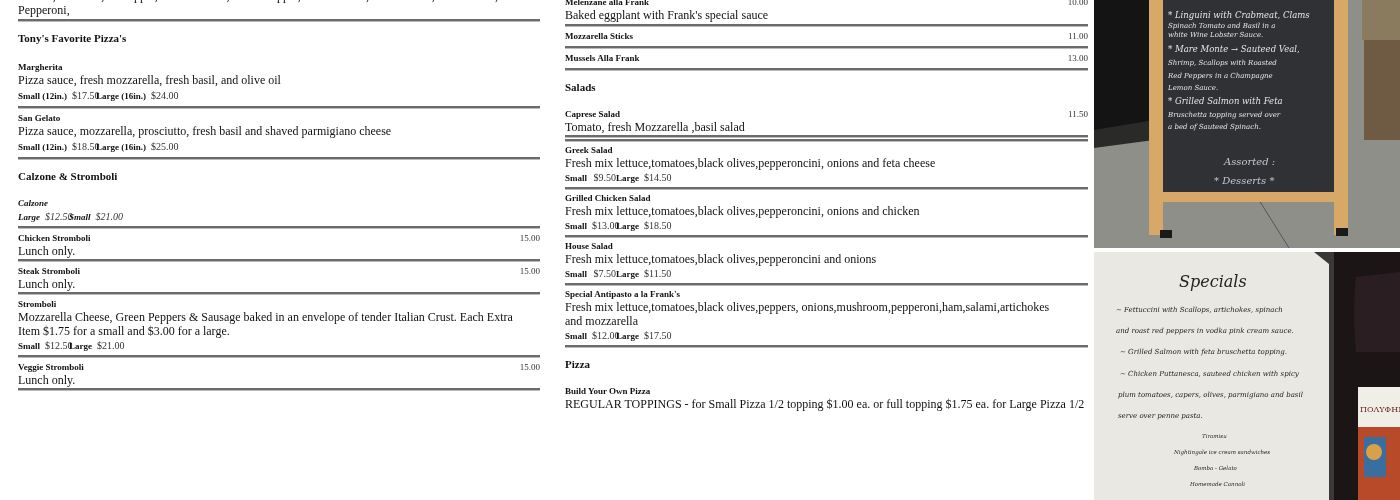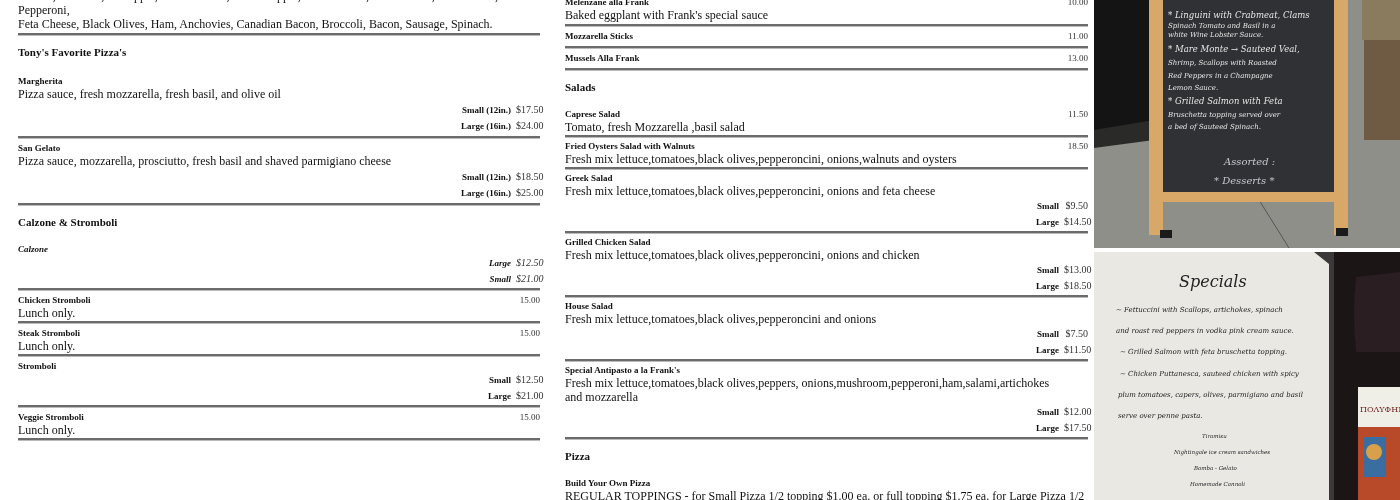--- a/index.html
+++ b/index.html
@@ -11,36 +11,35 @@
   .col-mid { left: 565px; width: 523px; }
 
   .sep { height: 3px; background: #6b6b6b; border-bottom: 1px solid #bbb; }
 
   .cat-title { font-weight: bold; font-size: 11px; padding: 0; }
   .item-name { font-weight: bold; font-size: 9px; line-height: 11px; }
   .item-desc { font-size: 12px; line-height: 14px; }
   .item-head { display: flex; justify-content: space-between; align-items: baseline; }
   .item-price-single { font-size: 9px; color: #333; }
 
-  .price-rows { display: flex; flex-direction: column; align-items: flex-end; }
+  .price-rows { display: flex; flex-direction: row; align-items: flex-end; }
   .price-row { display: flex; align-items: baseline; height: 16px; line-height: 16px; }
   .price-label { font-weight: bold; font-size: 9px; margin-right: 5px; }
   .price-value { font-size: 10px; color: #333; width: 24px; text-align: right; }
 
   .photo { position: absolute; left: 1094px; width: 306px; overflow: hidden; }
   .photo-chalk { top: 0; height: 248px; background: #3b82f6; }
   .photo-specials { top: 252px; height: 248px; background: #3b3a3a; }
 </style>
 </head>
 <body>
 
 <div class="col col-left">
   <div class="item-desc" style="margin-top:-11px;">
     <div>Onions, Meatball, Pineapple, Fresh Tomato, Green Pepper, Ground Beef, Fresh Garlic, Mushrooms, Pepperoni,</div>
-    <div>Feta Cheese, Black Olives, Ham, Anchovies, Canadian Bacon, Broccoli, Bacon, Sausage, Spinach.</div>
   </div>
   <div class="sep" style="margin-top:2px;"></div>
 
   <div class="cat-title" style="margin-top:10px;">Tony's Favorite Pizza's</div>
 
   <div style="margin-top:18px;">
     <div class="item-name">Margherita</div>
     <div class="item-desc">Pizza sauce, fresh mozzarella, fresh basil, and olive oil</div>
     <div class="price-rows" style="margin-top:1px;">
       <div class="price-row">
@@ -101,20 +100,21 @@
     <div class="item-head">
       <span class="item-name">Steak Stromboli</span>
       <span class="item-price-single">15.00</span>
     </div>
     <div class="item-desc">Lunch only.</div>
   </div>
   <div class="sep" style="margin-top:1px;"></div>
 
   <div style="margin-top:4px;">
     <div class="item-name">Stromboli</div>
+    <div class="item-desc" style="padding-right:20px;">Mozzarella Cheese, Green Peppers &amp; Sausage baked in an envelope of tender Italian Crust. Each Extra Item $1.75 for a small and $3.00 for a large.</div>
     <div class="price-rows">
       <div class="price-row">
         <span class="price-label">Small</span>
         <span class="price-value">$12.50</span>
       </div>
       <div class="price-row">
         <span class="price-label">Large</span>
         <span class="price-value">$21.00</span>
       </div>
     </div>
@@ -162,27 +162,20 @@
 
   <div style="margin-top:16px;">
     <div class="item-head">
       <span class="item-name">Caprese Salad</span>
       <span class="item-price-single">11.50</span>
     </div>
     <div class="item-desc">Tomato, fresh Mozzarella ,basil salad</div>
   </div>
   <div class="sep" style="margin-top:1px;"></div>
 
-  <div style="margin-top:3px;">
-    <div class="item-head">
-      <span class="item-name">Fried Oysters Salad with Walnuts</span>
-      <span class="item-price-single">18.50</span>
-    </div>
-    <div class="item-desc">Fresh mix lettuce,tomatoes,black olives,pepperoncini, onions,walnuts and oysters</div>
-  </div>
   <div class="sep" style="margin-top:1px;"></div>
 
   <div style="margin-top:3px;">
     <div class="item-name">Greek Salad</div>
     <div class="item-desc">Fresh mix lettuce,tomatoes,black olives,pepperoncini, onions and feta cheese</div>
     <div class="price-rows">
       <div class="price-row">
         <span class="price-label">Small</span>
         <span class="price-value">$9.50</span>
       </div>

